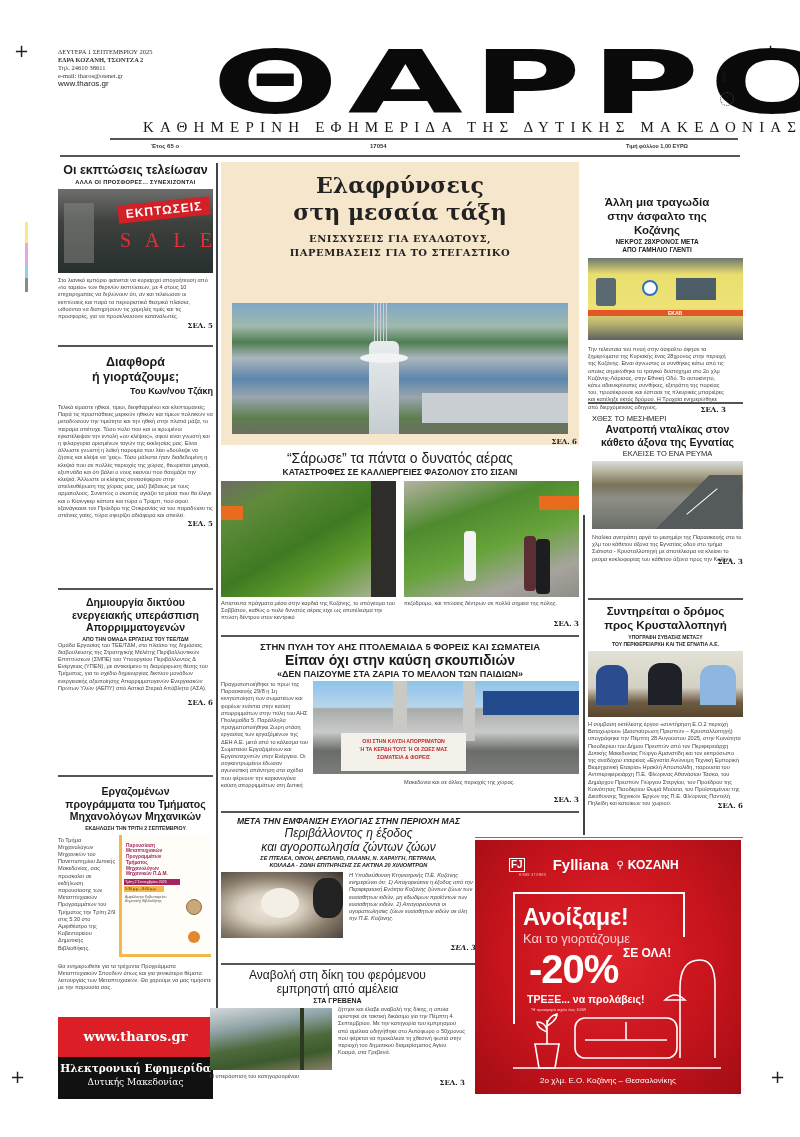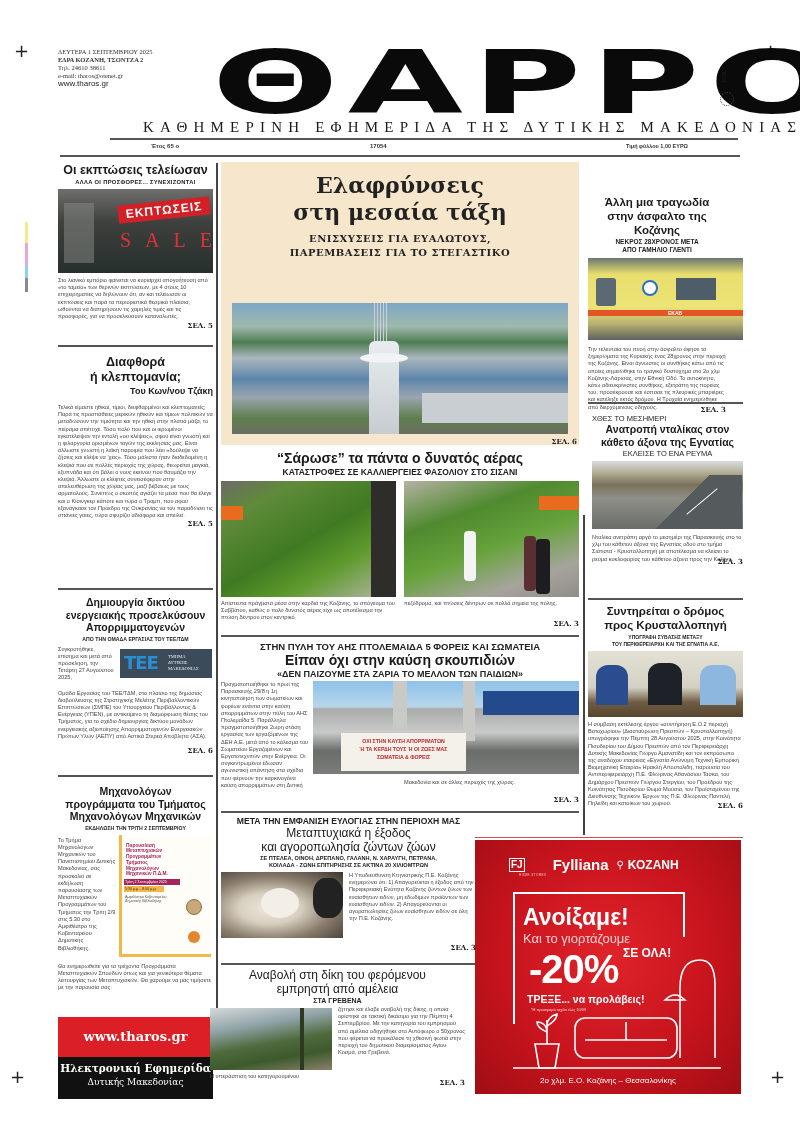--- a/index.html
+++ b/index.html
@@ -71,54 +71,43 @@
     <div style="position:absolute;left:6px;top:14px;width:30px;height:60px;background:#8a8c88;opacity:0.5;"></div>
   </div>
   <div class="body" style="margin-top:4px;">Στο λιανικό εμπόριο φαίνεται να κυριαρχεί απογοήτευση από «το ταμείο» των θερινών εκπτώσεων, με 4 στους 10 επιχειρηματίες να δηλώνουν ότι, αν και τελείωσαν οι εκπτώσεις και παρά τα περιοριστικά θεσμικά πλαίσια, ωθούνται να διατηρήσουν τις χαμηλές τιμές και τις προσφορές, για να προσελκύσουν καταναλωτές.</div>
   <div class="sel" style="margin-top:1px;">ΣΕΛ. 5</div>
 </div>
 <div class="rule" style="left:58px;top:345px;width:155px;"></div>
 
 <div class="abs" style="left:58px;top:355px;width:155px;">
   <div class="h-sans" style="font-size:12.5px;line-height:15px;">
     <div>Διαφθορά</div>
-    <div>ή κλεπτομανία;</div>
+    <div>ή γιορτάζουμε;</div>
   </div>
   <div class="h-sans" style="font-size:9px;text-align:right;margin-top:1px;">Του Κων/νου Τζάκη</div>
   <div class="body" style="margin-top:8px;">Τελικά είμαστε ηθικοί, τίμιοι, διεφθαρμένοι και κλεπτομανείς; Παρά τις προσπάθειες μερικών ηθικών και τίμιων πολιτικών να μεταδώσουν την τιμιότητα και την ηθική στην πλατιά μάζα, το πείραμα απέτυχε. Τόσο πολύ που και οι ιερωμένοι εγκατέλειψαν την εντολή «ου κλέψεις», αφού είναι γνωστή και η φιλαργυρία ορισμένων ταγών της εκκλησίας μας. Είναι άλλωστε γνωστή η λαϊκή παροιμία που λέει «δούλεψε να ζήσεις και κλέψε να 'χεις». Τόσο μάλιστα ήταν διαδεδομένη η κλεψιά που σε πολλές περιοχές της χώρας, θεωρείται μαγκιά, εξυπνάδα και ότι βάλει ο νους εκείνου που θαυμάζει την κλεψιά. Άλλωστε οι κλέφτες συνεισέφεραν στην απελευθέρωση της χώρας μας, μαζί βέβαιως με τους αρματολούς. Συνεπώς ο σκοπός αγιάζει τα μέσα που θα έλεγε και ο Κίσινγκερ κάποτε και τώρα ο Τραμπ, που αφού εξανάγκασε τον Πρόεδρο της Ουκρανίας να του παραδώσει τις σπάνιες γαίες, τώρα σφυρίζει αδιάφορα και απειλεί.</div>
   <div class="sel" style="margin-top:0px;">ΣΕΛ. 5</div>
 </div>
 <div class="rule" style="left:58px;top:588px;width:155px;"></div>
 
 <div class="abs" style="left:58px;top:596px;width:155px;">
   <div class="h-sans" style="font-size:10.5px;line-height:12.5px;">
     <div>Δημιουργία δικτύου</div>
-    <div>ενεργειακής προσελκύσουν</div>
+    <div>ενεργειακής υπεράσπιση</div>
     <div>Απορριμματογενών</div>
   </div>
   <div class="kicker" style="font-size:5.2px;margin-top:2px;">ΑΠΟ ΤΗΝ ΟΜΑΔΑ ΕΡΓΑΣΙΑΣ ΤΟΥ ΤΕΕ/ΤΔΜ</div>
-  <div style="position:relative;margin-top:4px;height:44px;">
-    <div class="body" style="position:absolute;left:0;top:0;width:56px;">Συγκροτήθηκε, επίσημα και μετά από πρόσκληση, την Τετάρτη 27 Αυγούστου 2025,</div>
-    <div style="position:absolute;left:62px;top:3px;width:92px;height:29px;background:#3c4b5a;">
-      <div style="position:absolute;left:4px;top:3px;color:#2b8fd4;font-family:'DejaVu Sans',sans-serif;font-weight:bold;font-size:18px;letter-spacing:-1px;">TEE</div>
-      <div style="position:absolute;left:48px;top:5px;color:#e8eef3;font-family:'Liberation Serif',serif;font-size:4.6px;line-height:6px;">
-        <div>ΤΜΗΜΑ</div>
-        <div>ΔΥΤΙΚΗΣ</div>
-        <div>ΜΑΚΕΔΟΝΙΑΣ</div>
-      </div>
-    </div>
-  </div>
   <div class="body">Ομάδα Εργασίας του ΤΕΕ/ΤΔΜ, στο πλαίσιο της δημόσιας διαβούλευσης της Στρατηγικής Μελέτης Περιβαλλοντικών Επιπτώσεων (ΣΜΠΕ) του Υπουργείου Περιβάλλοντος &amp; Ενέργειας (ΥΠΕΝ), με αντικείμενο τη διαμόρφωση θέσης του Τμήματος, για το σχέδιο δημιουργίας δικτύου μονάδων ενεργειακής αξιοποίησης Απορριμματογενών Ενεργειακών Πρώτων Υλών (ΑΕΠΥ) από Αστικά Στερεά Απόβλητα (ΑΣΑ).</div>
   <div class="sel" style="margin-top:6px;">ΣΕΛ. 6</div>
 </div>
 <div class="rule" style="left:58px;top:775px;width:155px;"></div>
 
 <div class="abs" style="left:58px;top:785px;width:155px;">
   <div class="h-sans" style="font-size:10.5px;line-height:12.5px;">
-    <div>Μηχανολόγων</div>
+    <div>Εργαζομένων</div>
     <div>προγράμματα του Τμήματος</div>
     <div>Μηχανολόγων Μηχανικών</div>
   </div>
   <div class="kicker" style="font-size:5.2px;margin-top:2px;">ΕΚΔΗΛΩΣΗ ΤΗΝ ΤΡΙΤΗ 2 ΣΕΠΤΕΜΒΡΙΟΥ</div>
   <div style="position:relative;margin-top:4px;height:126px;">
     <div class="body" style="position:absolute;left:0;top:2px;width:58px;">Το Τμήμα Μηχανολόγων Μηχανικών του Πανεπιστημίου Δυτικής Μακεδονίας, σας προσκαλεί σε εκδήλωση παρουσίασης των Μεταπτυχιακών Προγραμμάτων του Τμήματος την Τρίτη 2/9 στις 5.30 στο Αμφιθέατρο της Κοβενταρείου Δημοτικής Βιβλιοθήκης.</div>
     <div style="position:absolute;left:61px;top:0;width:92px;height:122px;background:#fffdf8;border-left:3px solid #f2b84b;border-bottom:3px solid #f2b84b;">
       <div style="position:absolute;left:4px;top:8px;width:50px;color:#a3245e;font-size:4.8px;line-height:5.8px;font-weight:bold;">Παρουσίαση Μεταπτυχιακών Προγραμμάτων Τμήματος Μηχανολόγων Μηχανικών Π.Δ.Μ.</div>
       <div style="position:absolute;left:2px;top:44px;width:56px;background:#a3245e;color:#fff;font-size:3.6px;padding:1px;">Τρίτη 2 Σεπτεμβρίου 2025</div>
       <div style="position:absolute;left:2px;top:51px;width:40px;background:#f2b84b;color:#333;font-size:3.6px;padding:1px;">5:30 μ.μ. - 8:00 μ.μ.</div>
@@ -152,21 +141,21 @@
   <div class="photo" style="left:11px;top:141px;width:336px;height:131px;background:linear-gradient(180deg,#7ea7c6 0%,#9fb9ac 18%,#4f7d52 30%,#aab6bd 42%,#5d86ad 58%,#9aa5ad 72%,#5e7e4e 88%,#6b6e63 100%);">
     <div style="position:absolute;left:142px;top:0;width:14px;height:40px;background:repeating-linear-gradient(90deg,#ccd 0 1px,transparent 1px 3px);"></div>
     <div style="position:absolute;left:137px;top:38px;width:30px;height:93px;background:linear-gradient(180deg,#e8ecee,#c6cdd1);border-radius:6px 6px 0 0;"></div>
     <div style="position:absolute;left:128px;top:50px;width:48px;height:10px;background:#f1f3f4;border-radius:50%;"></div>
     <div style="position:absolute;left:190px;top:90px;width:146px;height:30px;background:#c8ced2;"></div>
   </div>
   <div class="sel" style="position:absolute;right:2px;bottom:-1px;">ΣΕΛ. 6</div>
 </div>
 
 <div class="abs" style="left:221px;top:450px;width:358px;">
-  <div class="h-sans" style="font-size:14px;line-height:16px;font-weight:bold;">“Σάρωσε” τα πάντα ο δυνατός αέρας</div>
+  <div class="h-sans" style="font-size:14px;line-height:16px;font-weight:normal;">“Σάρωσε” τα πάντα ο δυνατός αέρας</div>
   <div class="kicker" style="font-size:8.5px;margin-top:1px;">ΚΑΤΑΣΤΡΟΦΕΣ ΣΕ ΚΑΛΛΙΕΡΓΕΙΕΣ ΦΑΣΟΛΙΟΥ ΣΤΟ ΣΙΣΑΝΙ</div>
   <div style="position:relative;height:116px;margin-top:4px;">
     <div class="photo" style="left:0;top:0;width:175px;height:116px;background:linear-gradient(150deg,#6d6b66 0%,#5f8b3a 20%,#3f7a22 50%,#5e9a2c 70%,#b9b6ae 100%);">
       <div style="position:absolute;left:0;top:25px;width:22px;height:14px;background:#e96b1e;"></div>
       <div style="position:absolute;left:150px;top:0;width:25px;height:116px;background:#2f2d2a;"></div>
     </div>
     <div class="photo" style="left:183px;top:0;width:175px;height:116px;background:linear-gradient(160deg,#b5b1a3 0%,#4f8a2f 30%,#66a33a 55%,#a6a49c 80%,#8f8d88 100%);">
       <div style="position:absolute;right:0;top:15px;width:40px;height:14px;background:#e96b1e;"></div>
       <div style="position:absolute;left:60px;top:50px;width:12px;height:50px;background:#f4f4f4;border-radius:4px;"></div>
       <div style="position:absolute;left:120px;top:55px;width:12px;height:55px;background:#5a2e33;border-radius:4px;"></div>
@@ -196,24 +185,24 @@
         <div>Ή ΤΑ ΚΕΡΔΗ ΤΟΥΣ Ή ΟΙ ΖΩΕΣ ΜΑΣ</div>
         <div>ΣΩΜΑΤΕΙΑ &amp; ΦΟΡΕΙΣ</div>
       </div>
     </div>
     <div class="body" style="position:absolute;left:183px;top:98px;width:175px;">Μακεδονία και σε άλλες περιοχές της χώρας.</div>
     <div class="sel" style="position:absolute;right:0;top:114px;">ΣΕΛ. 3</div>
   </div>
 </div>
 <div class="rule" style="left:221px;top:811px;width:358px;"></div>
 
-<div class="abs" style="left:221px;top:816px;width:255px;">
+<div class="abs" style="left:221px;top:816px;width:255px;font-style:italic;">
   <div class="kicker" style="font-size:8.6px;">ΜΕΤΑ ΤΗΝ ΕΜΦΑΝΙΣΗ ΕΥΛΟΓΙΑΣ ΣΤΗΝ ΠΕΡΙΟΧΗ ΜΑΣ</div>
   <div class="h-sans" style="font-size:12px;line-height:14px;font-weight:normal;">
-    <div>Μεταπτυχιακά η έξοδος</div>
+    <div>Περιβάλλοντος η έξοδος</div>
     <div>και αγοροπωλησία ζώντων ζώων</div>
   </div>
   <div class="kicker" style="font-size:5.6px;line-height:7px;margin-top:1px;">
     <div>ΣΕ ΠΤΕΛΕΑ, ΟΙΝΟΗ, ΔΡΕΠΑΝΟ, ΓΑΛΑΝΗ, Ν. ΧΑΡΑΥΓΗ, ΠΕΤΡΑΝΑ,</div>
     <div>ΚΟΙΛΑΔΑ - ΖΩΝΗ ΕΠΙΤΗΡΗΣΗΣ ΣΕ ΑΚΤΙΝΑ 20 ΧΙΛΙΟΜΤΡΩΝ</div>
   </div>
   <div style="position:relative;height:80px;margin-top:3px;">
     <div class="photo" style="left:0;top:0;width:122px;height:66px;background:radial-gradient(ellipse at 40% 55%,#efe9dd 0%,#d7cfbf 30%,#8a7d6c 60%,#3a3430 100%);">
       <div style="position:absolute;left:40px;top:16px;width:38px;height:30px;background:#f3efe7;border-radius:50%;"></div>
       <div style="position:absolute;left:92px;top:6px;width:30px;height:40px;background:#222;border-radius:40%;"></div>

